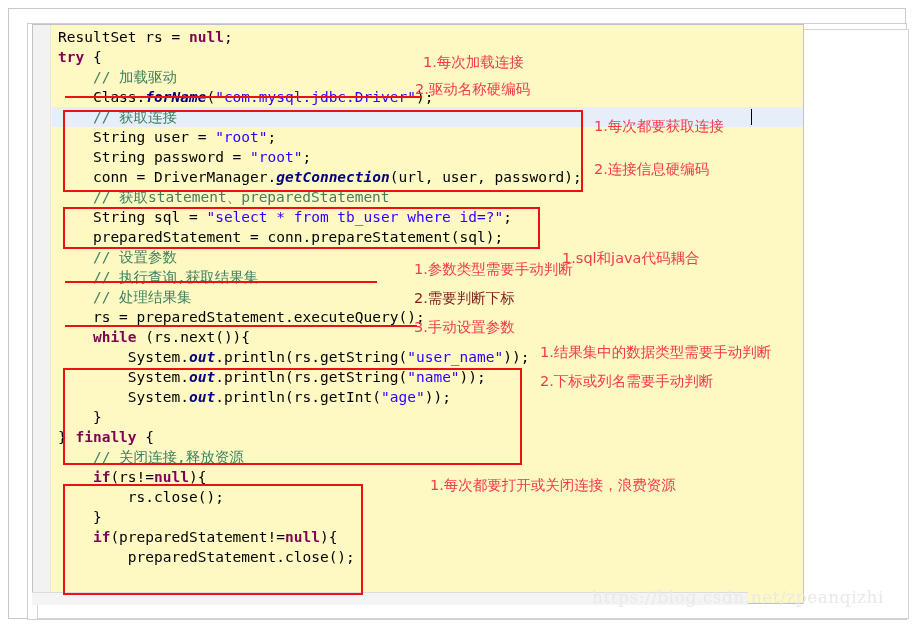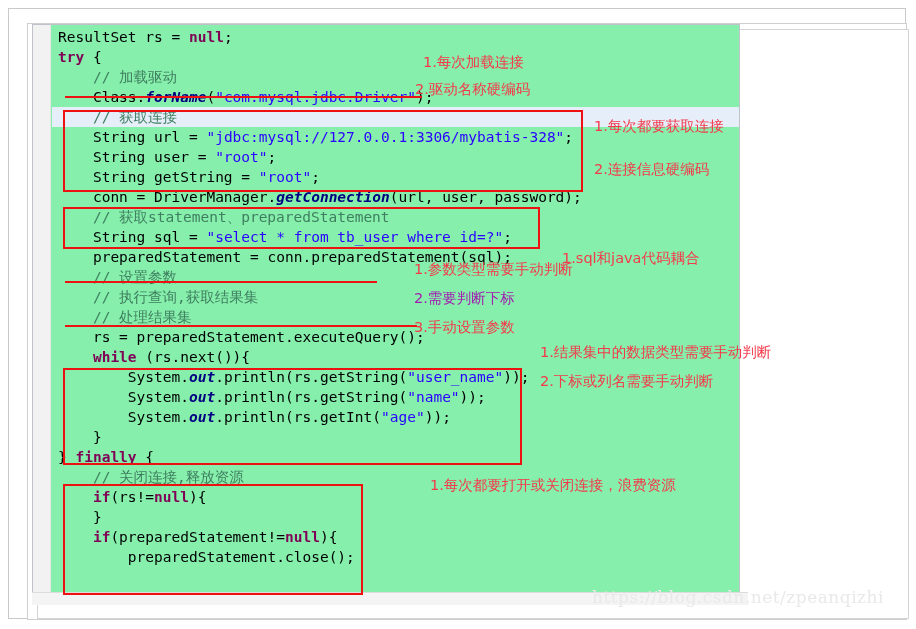--- a/index.html
+++ b/index.html
@@ -39,23 +39,23 @@
     width: 872px; height: 590px;
     border: 1px solid #d4d4d4;
     background: #ffffff;
     box-sizing: border-box;
   }
 
   
   .editor-panel {
     position: absolute;
     left: 32px; top: 24px;
-    width: 708px; height: 580px;
+    width: 772px; height: 580px;
     border: 1px solid #bfc3c9;
-    background: #86efac;
+    background: #fef9c3;
     box-sizing: border-box;
     overflow: hidden;
   }
   .gutter {
     position: absolute;
     left: 0; top: 0;
     width: 18px; height: 100%;
     background: #f2f2f2;
     border-right: 1px solid #e6e6e6;
     box-sizing: border-box;
@@ -147,39 +147,39 @@
 </div>
 
 <div class="editor-panel">
   <div class="gutter"></div>
   <div class="code-area" id="code-area">
       <div class="line"><span class="plain">ResultSet rs = </span><span class="kw">null</span><span class="plain">;</span></div>
       <div class="line"><span class="kw">try</span><span class="plain"> {</span></div>
       <div class="line"><span class="plain">    </span><span class="cmt">// 加载驱动</span></div>
       <div class="line"><span class="plain">    </span><span class="plain">Class.</span><span class="ital">forName</span><span class="plain">(</span><span class="str">"com.mysql.jdbc.Driver"</span><span class="plain">);</span></div>
       <div class="line hl" style="--caret: 695px;"><span class="plain">    </span><span class="cmt">// 获取连接</span><span></span></div>
-      <div class="line"><span class="plain">    </span><span class="plain">String url = </span><span class="str">"jdbc:mysql://127.0.0.1:3306/mybatis-328"</span><span class="plain">;</span></div>
       <div class="line"><span class="plain">    </span><span class="plain">String user = </span><span class="str">"root"</span><span class="plain">;</span></div>
-      <div class="line"><span class="plain">    </span><span class="plain">String getString = </span><span class="str">"root"</span><span class="plain">;</span></div>
+      <div class="line"><span class="plain">    </span><span class="plain">String password = </span><span class="str">"root"</span><span class="plain">;</span></div>
       <div class="line"><span class="plain">    </span><span class="plain">conn = DriverManager.</span><span class="ital">getConnection</span><span class="plain">(url, user, password);</span></div>
       <div class="line"><span class="plain">    </span><span class="cmt">// 获取statement、preparedStatement</span></div>
       <div class="line"><span class="plain">    </span><span class="plain">String sql = </span><span class="str">"select * from tb_user where id=?"</span><span class="plain">;</span></div>
-      <div class="line"><span class="plain">    </span><span class="plain">preparedStatement = conn.preparedStatement(sql);</span></div>
+      <div class="line"><span class="plain">    </span><span class="plain">preparedStatement = conn.prepareStatement(sql);</span></div>
       <div class="line"><span class="plain">    </span><span class="cmt">// 设置参数</span></div>
       <div class="line"><span class="plain">    </span><span class="cmt">// 执行查询,获取结果集</span></div>
       <div class="line"><span class="plain">    </span><span class="cmt">// 处理结果集</span></div>
       <div class="line"><span class="plain">    </span><span class="plain">rs = preparedStatement.executeQuery();</span></div>
       <div class="line"><span class="plain">    </span><span class="kw">while</span><span class="plain"> (rs.next()){</span></div>
       <div class="line"><span class="plain">        </span><span class="plain">System.</span><span class="ital">out</span><span class="plain">.println(rs.getString(</span><span class="str">"user_name"</span><span class="plain">));</span></div>
       <div class="line"><span class="plain">        </span><span class="plain">System.</span><span class="ital">out</span><span class="plain">.println(rs.getString(</span><span class="str">"name"</span><span class="plain">));</span></div>
       <div class="line"><span class="plain">        </span><span class="plain">System.</span><span class="ital">out</span><span class="plain">.println(rs.getInt(</span><span class="str">"age"</span><span class="plain">));</span></div>
       <div class="line"><span class="plain">    </span><span class="plain">}</span></div>
       <div class="line"><span class="plain">} </span><span class="kw">finally</span><span class="plain"> {</span></div>
       <div class="line"><span class="plain">    </span><span class="cmt">// 关闭连接,释放资源</span></div>
       <div class="line"><span class="plain">    </span><span class="kw">if</span><span class="plain">(rs!=</span><span class="kw">null</span><span class="plain">){</span></div>
+      <div class="line"><span class="plain">        </span><span class="plain">rs.close();</span></div>
       <div class="line"><span class="plain">    </span><span class="plain">}</span></div>
       <div class="line"><span class="plain">    </span><span class="kw">if</span><span class="plain">(preparedStatement!=</span><span class="kw">null</span><span class="plain">){</span></div>
       <div class="line"><span class="plain">        </span><span class="plain">preparedStatement.close();</span></div>
     </div>
 </div>
 
 <div class="bottom-strip"></div>
 
 <div id="annotation-layer">
     <div class="redbox" style="left: 63px; top: 110px; width: 520px; height: 82px;"></div>
@@ -188,20 +188,20 @@
     <div class="redbox" style="left: 63px; top: 484px; width: 300px; height: 111px;"></div>
     <div class="redline" style="left: 65px; top: 96px; width: 357px;"></div>
     <div class="redline" style="left: 65px; top: 281px; width: 312px;"></div>
     <div class="redline" style="left: 65px; top: 325px; width: 352px;"></div>
     <div class="note" style="left: 423px; top: 53px; color: rgb(244, 57, 74);">1.每次加载连接</div>
     <div class="note" style="left: 415px; top: 80px; color: rgb(244, 57, 74);">2.驱动名称硬编码</div>
     <div class="note" style="left: 594px; top: 117px; color: rgb(244, 57, 74); text-align: right;">1.每次都要获取连接</div>
     <div class="note" style="left: 594px; top: 160px; color: rgb(244, 57, 74);">2.连接信息硬编码</div>
     <div class="note" style="left: 562px; top: 213px; color: rgb(244, 57, 74); margin-top: 36px;">1.sql和java代码耦合</div>
     <div class="note" style="left: 414px; top: 260px; color: rgb(244, 57, 74);">1.参数类型需要手动判断</div>
-    <div class="note" style="left: 414px; top: 289px; color: #a21caf;">2.需要判断下标</div>
+    <div class="note" style="left: 414px; top: 289px; color: #7f1d1d;">2.需要判断下标</div>
     <div class="note" style="left: 414px; top: 318px; color: rgb(244, 57, 74); text-align: center;">3.手动设置参数</div>
     <div class="note" style="left: 540px; top: 343px; color: rgb(244, 57, 74);">1.结果集中的数据类型需要手动判断</div>
     <div class="note" style="left: 540px; top: 372px; color: rgb(244, 57, 74);">2.下标或列名需要手动判断</div>
     <div class="note" style="left: 430px; top: 476px; color: rgb(244, 57, 74);">1.每次都要打开或关闭连接，浪费资源</div>
   </div>
 
 <div class="watermark">https://blog.csdn.net/zpeanqizhi</div>
 
 </body></html>

